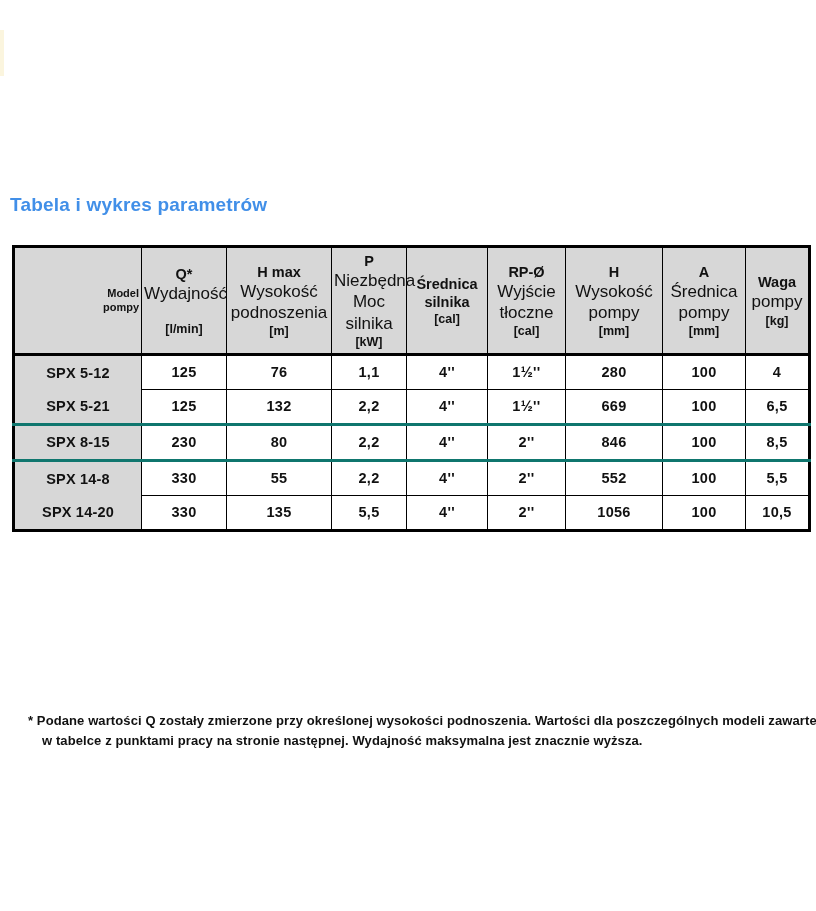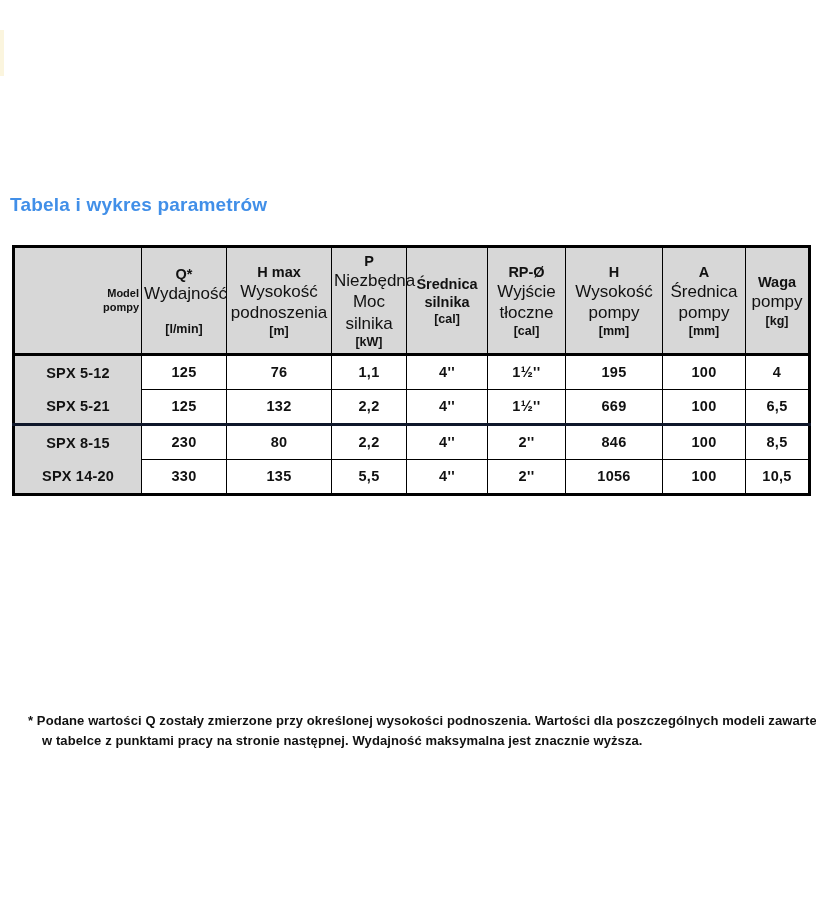--- a/index.html
+++ b/index.html
@@ -91,21 +91,21 @@
   tbody td:first-child {
     font-weight: 700;
     letter-spacing: 0.2px;
   }
 
   
   tbody tr + tr td { border-top: 1px solid #000; }
   tbody tr + tr td:first-child { border-top: none; }
   
   tbody tr.group-start td,
-  tbody tr.group-start td:first-child { border-top: 3px solid #0f172a; }
+  tbody tr.group-start td:first-child { border-top: 3px solid #0f766e; }
   
   tbody tr.subgroup-start td,
   tbody tr.subgroup-start td:first-child { border-top: 2px solid #000; }
 
   .footnote {
     position: absolute;
     left: 28px; top: 711px;
     margin: 0;
     font-size: 13px;
     font-weight: 600;
@@ -193,21 +193,21 @@
       </tr>
     </thead>
     <tbody>
       <tr>
           <td style="background: rgb(215, 215, 215);">SPX 5-12</td>
           <td>125</td>
           <td>76</td>
           <td>1,1</td>
           <td>4''</td>
           <td>1½''</td>
-          <td>195</td>
+          <td>280</td>
           <td>100</td>
           <td>4</td>
         </tr>
       <tr>
           <td style="background: rgb(215, 215, 215);">SPX 5-21</td>
           <td>125</td>
           <td>132</td>
           <td>2,2</td>
           <td>4''</td>
           <td>1½''</td>
@@ -219,20 +219,31 @@
           <td style="background: rgb(215, 215, 215);">SPX 8-15</td>
           <td>230</td>
           <td>80</td>
           <td>2,2</td>
           <td>4''</td>
           <td>2''</td>
           <td>846</td>
           <td>100</td>
           <td>8,5</td>
         </tr>
+      <tr class="group-start">
+          <td style="background: rgb(215, 215, 215);">SPX 14-8</td>
+          <td>330</td>
+          <td>55</td>
+          <td>2,2</td>
+          <td>4''</td>
+          <td>2''</td>
+          <td>552</td>
+          <td>100</td>
+          <td>5,5</td>
+        </tr>
       <tr>
           <td style="background: rgb(215, 215, 215);">SPX 14-20</td>
           <td>330</td>
           <td>135</td>
           <td>5,5</td>
           <td>4''</td>
           <td>2''</td>
           <td>1056</td>
           <td>100</td>
           <td>10,5</td>

